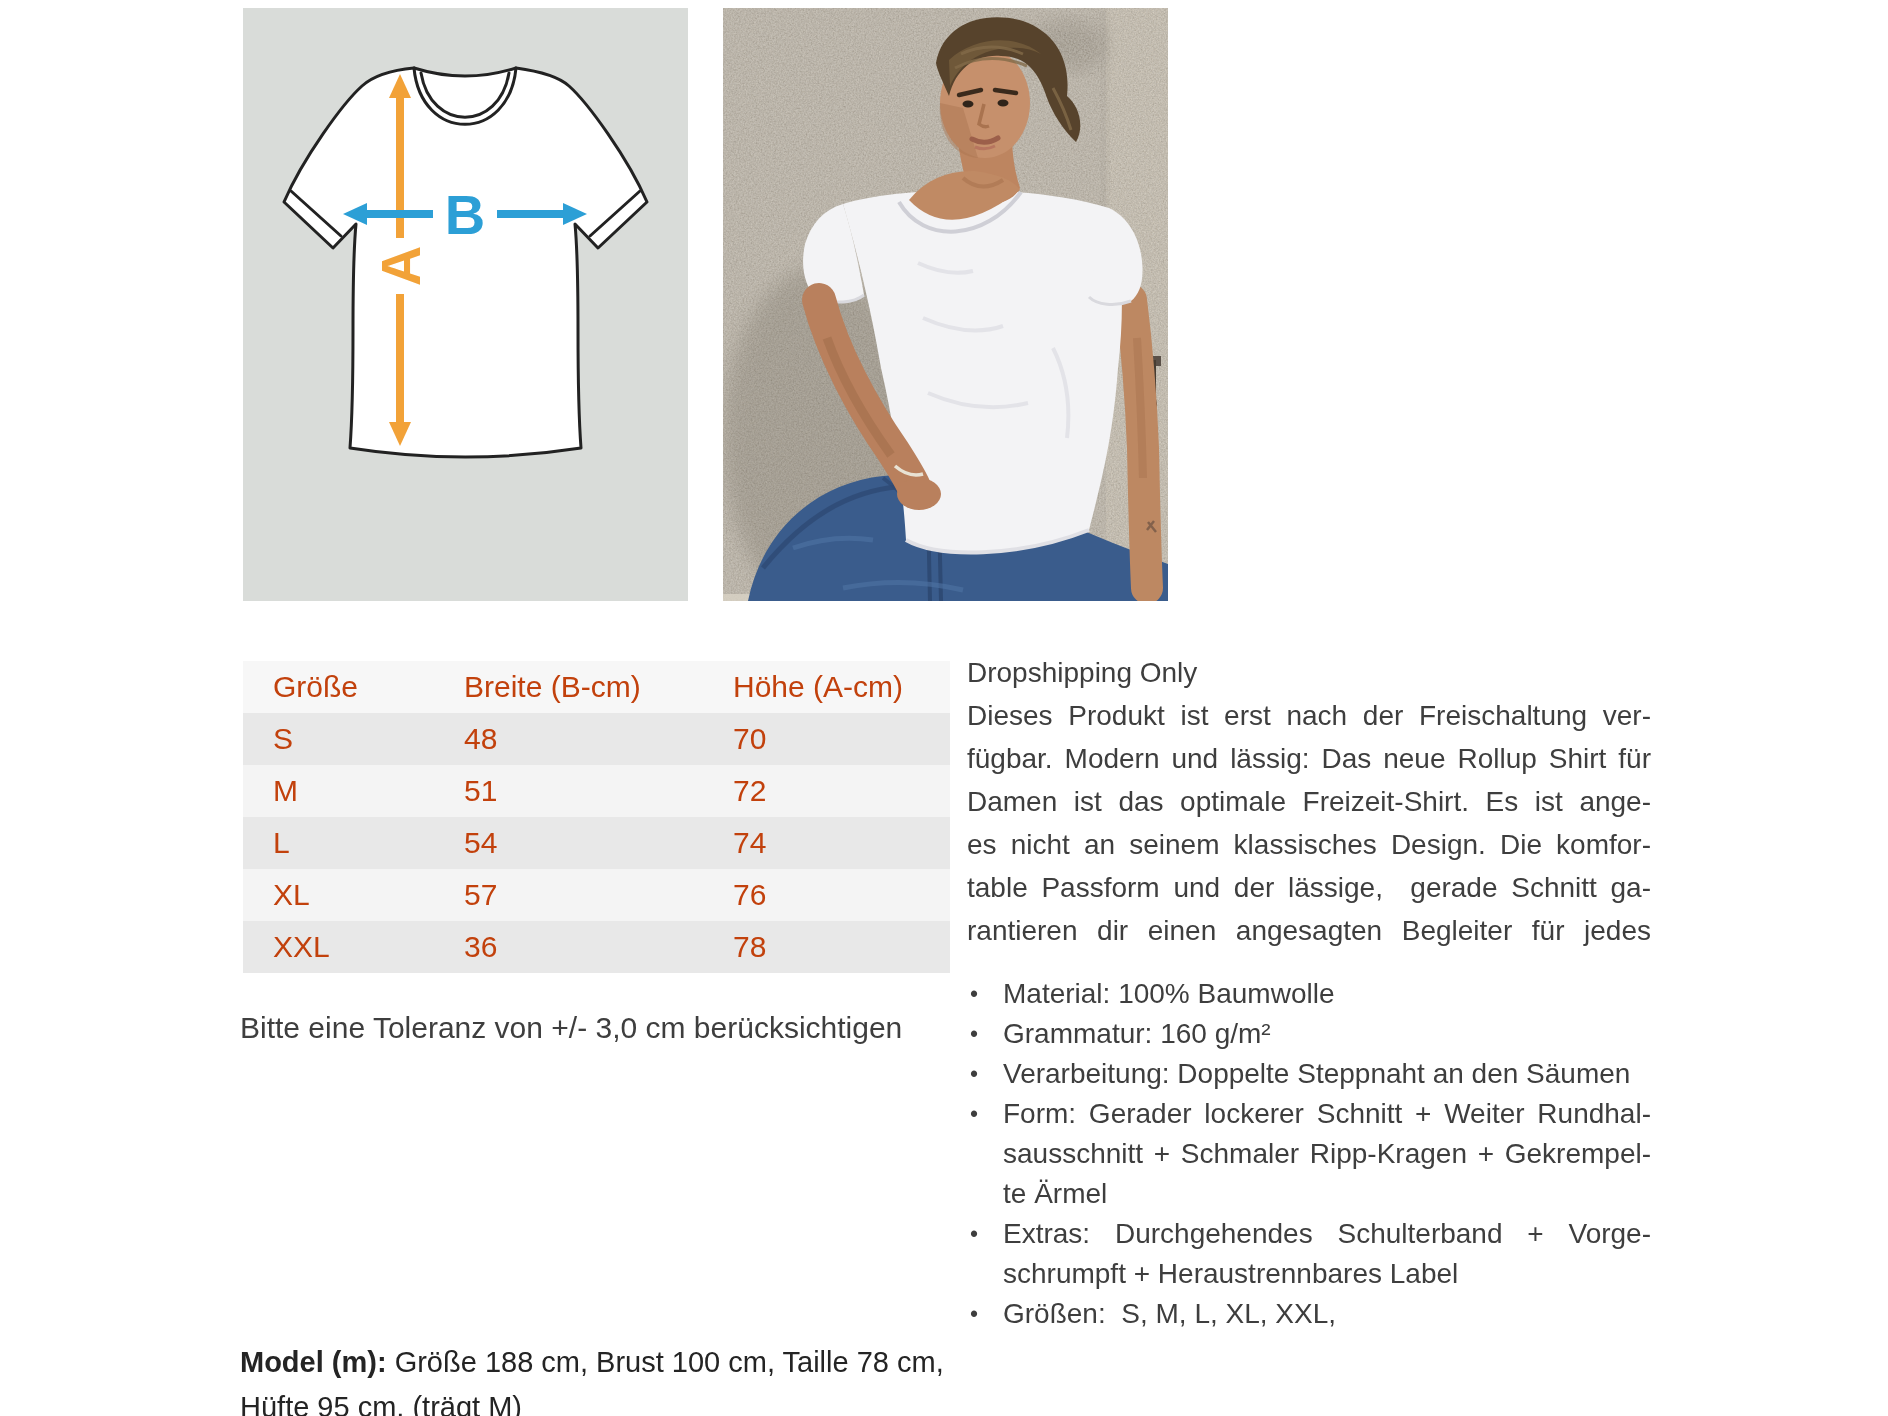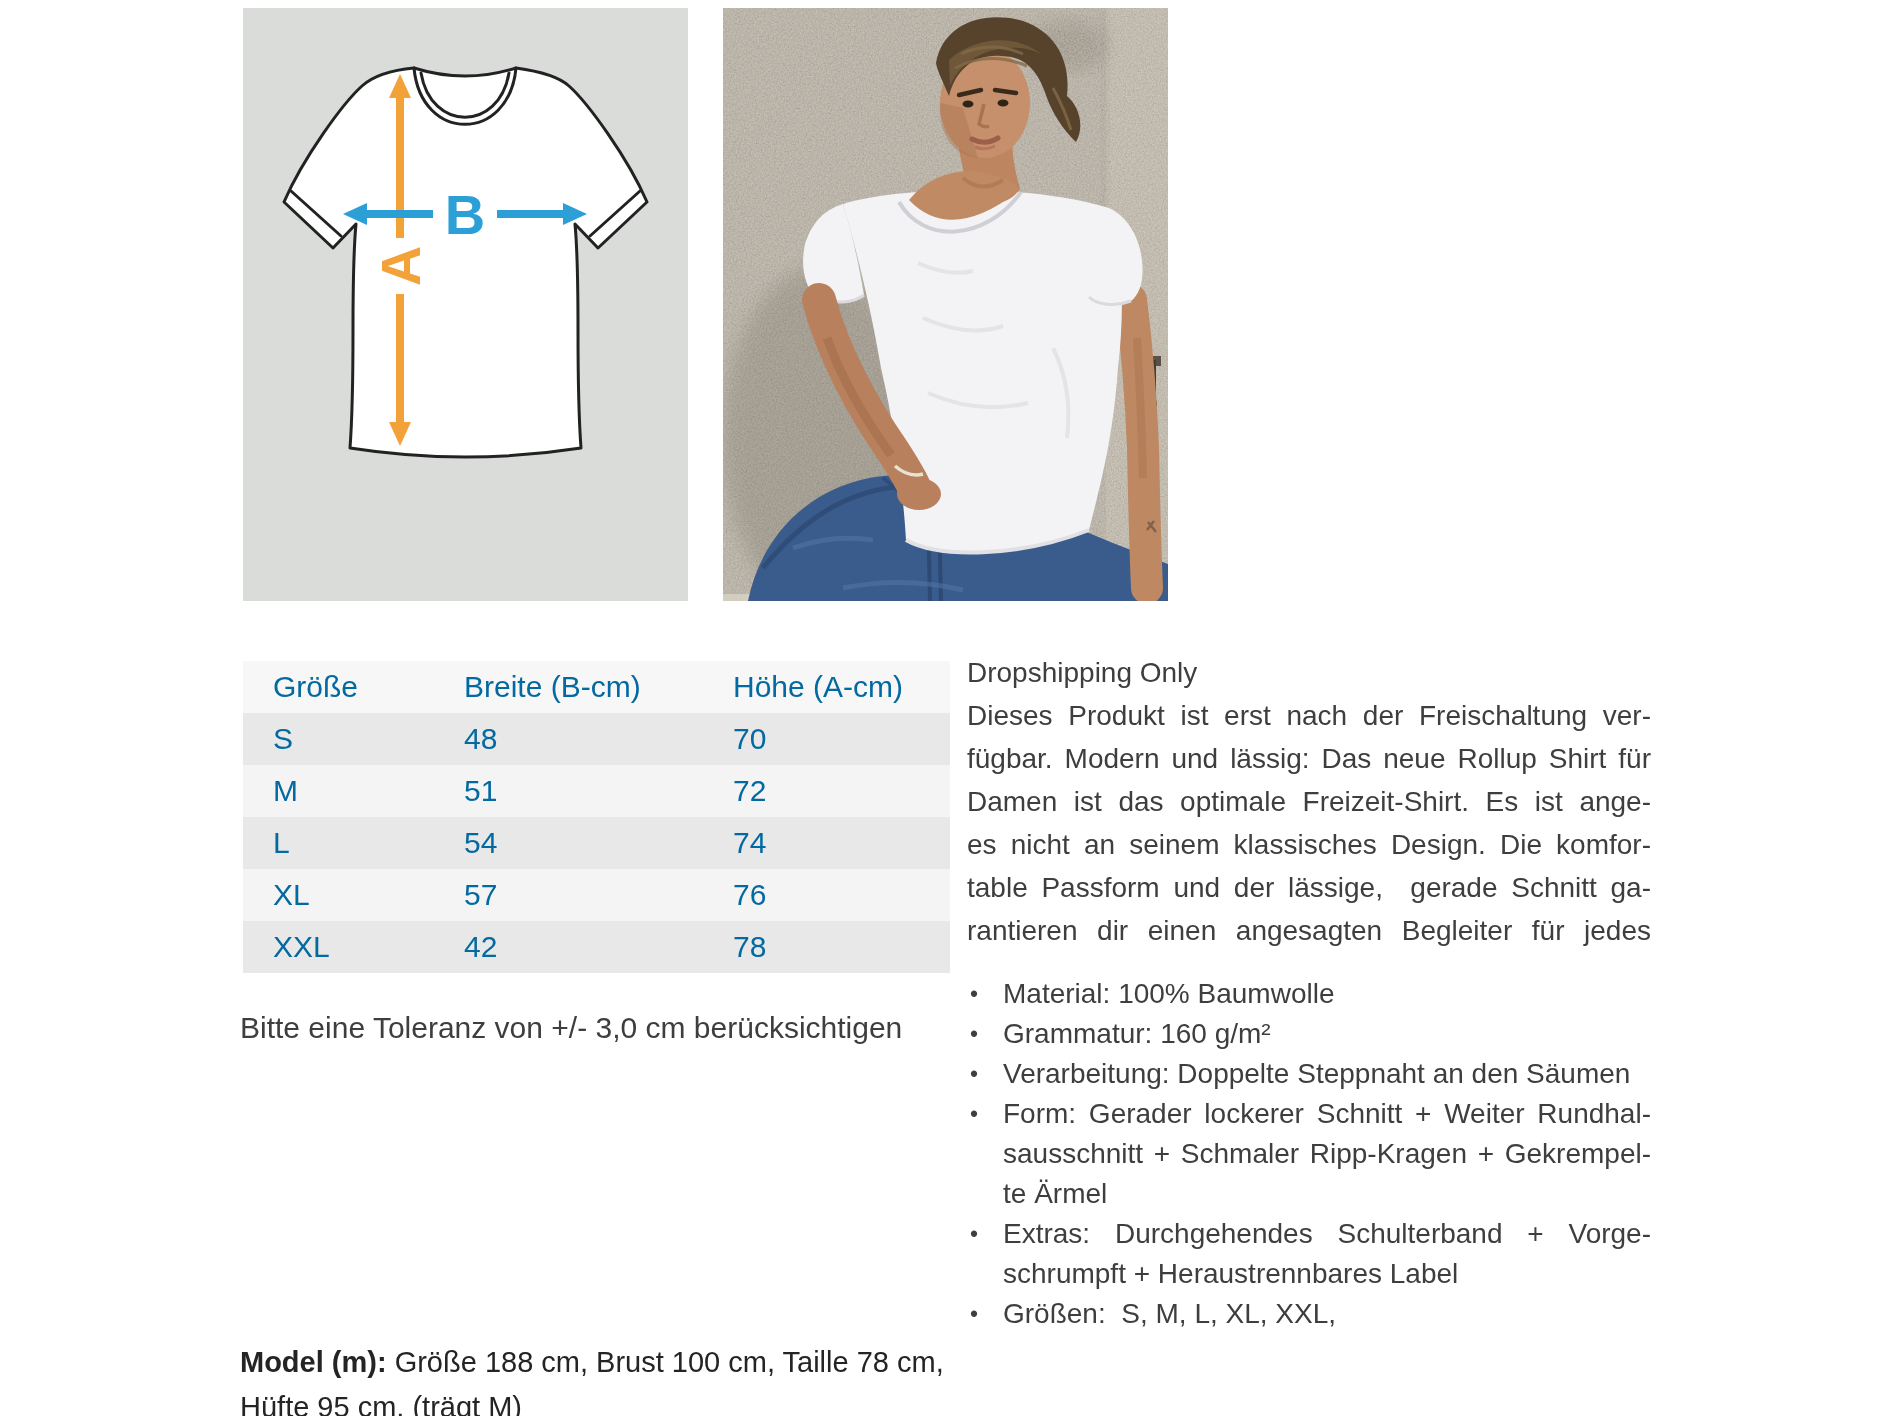--- a/index.html
+++ b/index.html
@@ -9,21 +9,21 @@
   
   .diagram{position:absolute;left:243px;top:8px;width:445px;height:593px;background:#d9dcd9;}
   .diagram svg{display:block;width:100%;height:100%;}
 
   
   .photo{position:absolute;left:723px;top:8px;width:445px;height:593px;overflow:hidden;}
   .photo svg{display:block;width:100%;height:100%;}
 
   
   table.size{position:absolute;left:243px;top:661px;width:707px;border-collapse:collapse;
-             table-layout:fixed;font-size:30px;color:#0369a1;}
+             table-layout:fixed;font-size:30px;color:#c2410c;}
   table.size th,table.size td{height:52px;padding:0 0 0 30px;text-align:left;font-weight:normal;
              white-space:nowrap;overflow:hidden;}
   table.size col.c1{width:191px;} table.size col.c2{width:269px;} table.size col.c3{width:247px;}
   table.size thead tr{background:#f7f7f7;}
   table.size tbody tr:nth-child(odd){background:#e8e8e8;}
   table.size tbody tr:nth-child(even){background:#f4f4f4;}
 
   .tolerance{position:absolute;left:240px;top:1011px;font-size:30px;color:#3e3e3e;white-space:pre;}
 
   .model-info{position:absolute;left:240px;top:1340px;font-size:29px;line-height:45px;color:#242424;}
@@ -218,21 +218,21 @@
           <td>54</td>
           <td>74</td>
         </tr>
         <tr>
           <td>XL</td>
           <td>57</td>
           <td>76</td>
         </tr>
         <tr>
           <td>XXL</td>
-          <td>42</td>
+          <td>36</td>
           <td>78</td>
         </tr>
       </tbody>
   </table>
 
   <div class="tolerance">Bitte eine Toleranz von +/- 3,0 cm berücksichtigen</div>
 
   <div class="model-info">
     <div><b>Model (m):</b><span> Größe 188 cm, Brust 100 cm, Taille 78 cm,</span></div>
     <div>Hüfte 95 cm, (trägt M)</div>

